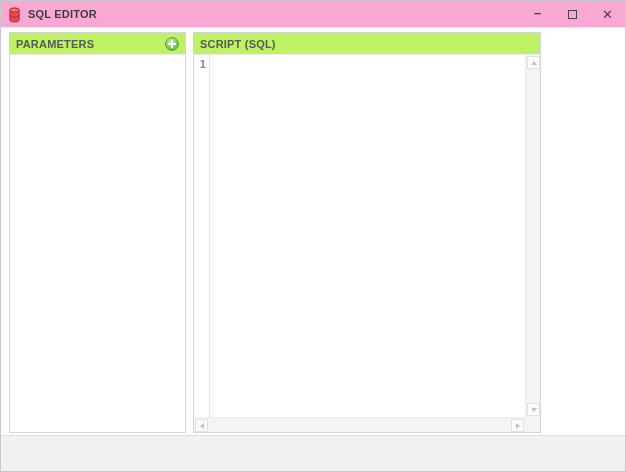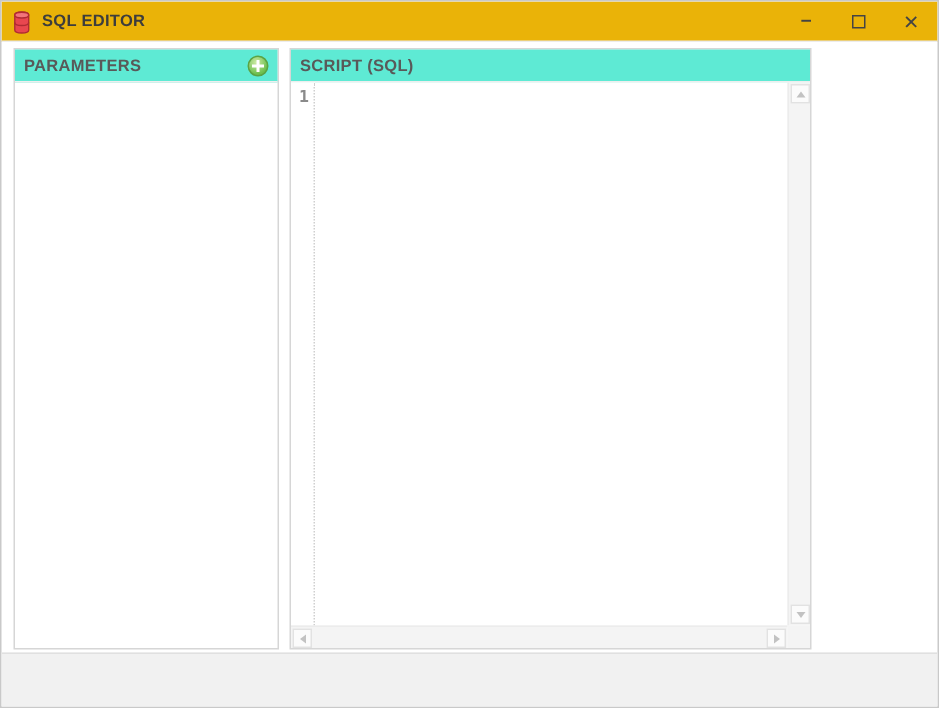--- a/index.html
+++ b/index.html
@@ -8,21 +8,21 @@
     background:#ffffff;
     font-family:"Liberation Sans", sans-serif;
     box-sizing:border-box;
     border:1px solid #c9c9c9;
   }
   *{box-sizing:border-box;}
 
   
   .titlebar{
     position:absolute;left:0;top:0;width:624px;height:27px;
-    background:#eab308;border-bottom:1px solid #ececec;
+    background:#f9a8d4;border-bottom:1px solid #ececec;
     display:flex;align-items:center;padding-left:7px;
   }
   .app-icon{width:13px;height:16px;display:inline-block;flex:0 0 auto;margin-top:1px;}
   .title-text{
     margin-left:7px;font-size:11px;font-weight:bold;color:#3d3d3d;
     letter-spacing:.2px;
   }
   .win-controls{margin-left:auto;display:flex;height:100%;}
   .win-btn{
     width:35px;height:100%;display:flex;align-items:center;justify-content:center;
@@ -32,21 +32,21 @@
   .win-btn.minimize span{position:relative;top:-2px;font-weight:bold;}
 
   
   .panel{
     position:absolute;top:31px;height:401px;background:#ffffff;
     border:1px solid #d6d6d6;
   }
   .panel-left{left:8px;width:177px;}
   .panel-right{left:192px;width:348px;}
   .panel-header{
-    height:22px;background:#5eead4;border-bottom:1px solid #eeeeee;
+    height:22px;background:#bef264;border-bottom:1px solid #eeeeee;
     display:flex;align-items:center;padding:0 6px;
   }
   .panel-title{
     font-size:11px;font-weight:bold;color:#595959;letter-spacing:.2px;
   }
   .add-btn{
     margin-left:auto;width:14px;height:14px;border-radius:50%;
     background:radial-gradient(circle at 40% 30%, #cdeaa5, #6cbf4e 70%);
     border:1px solid #5aa344;position:relative;cursor:pointer;padding:0;
   }

